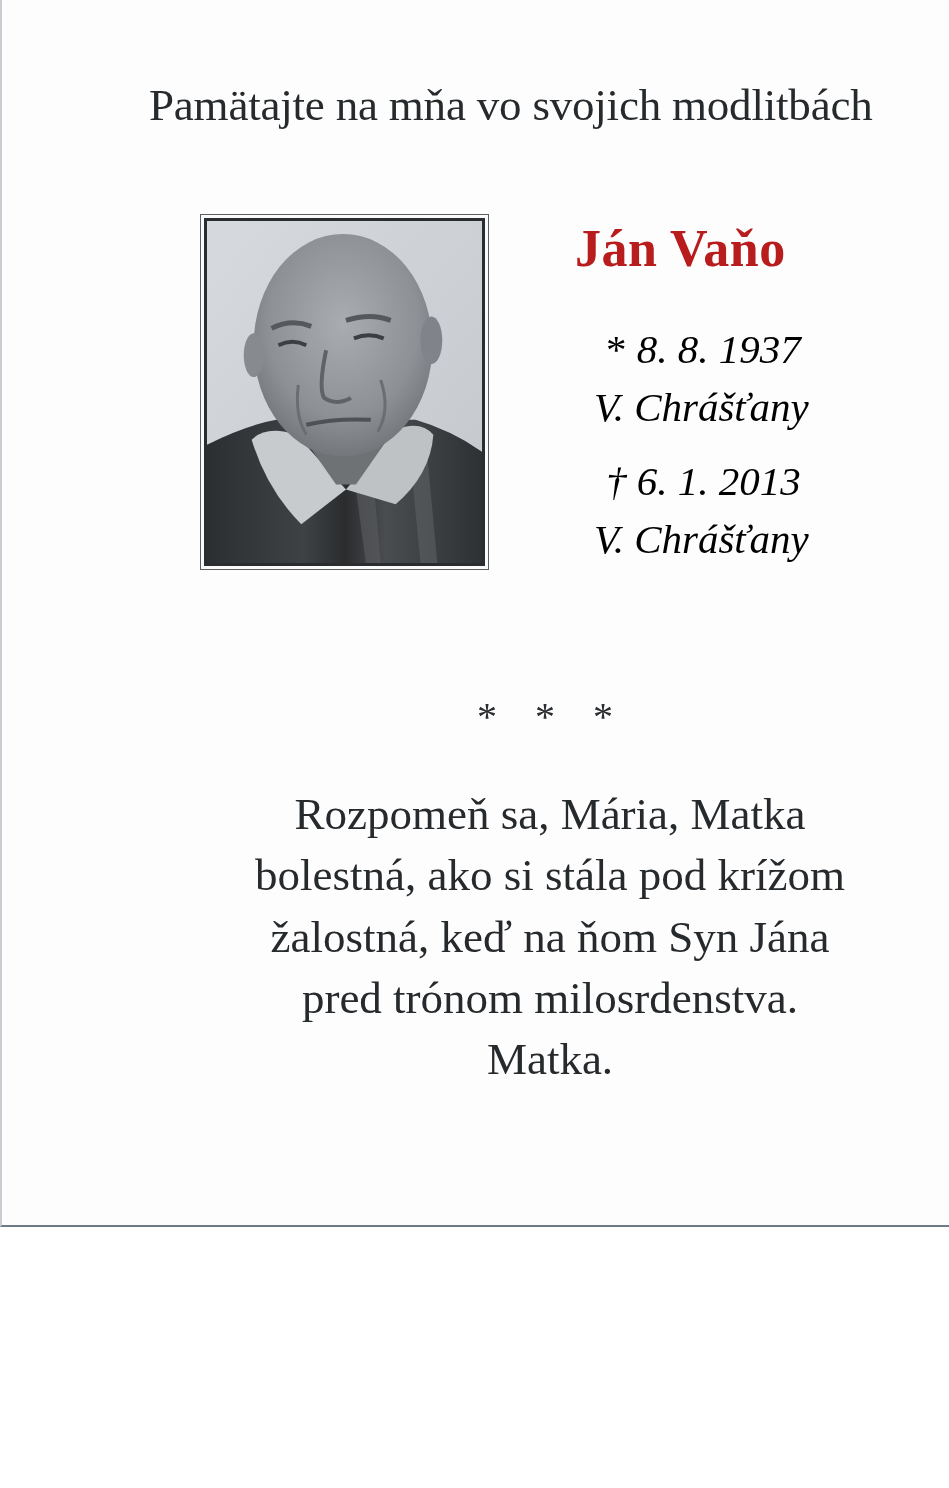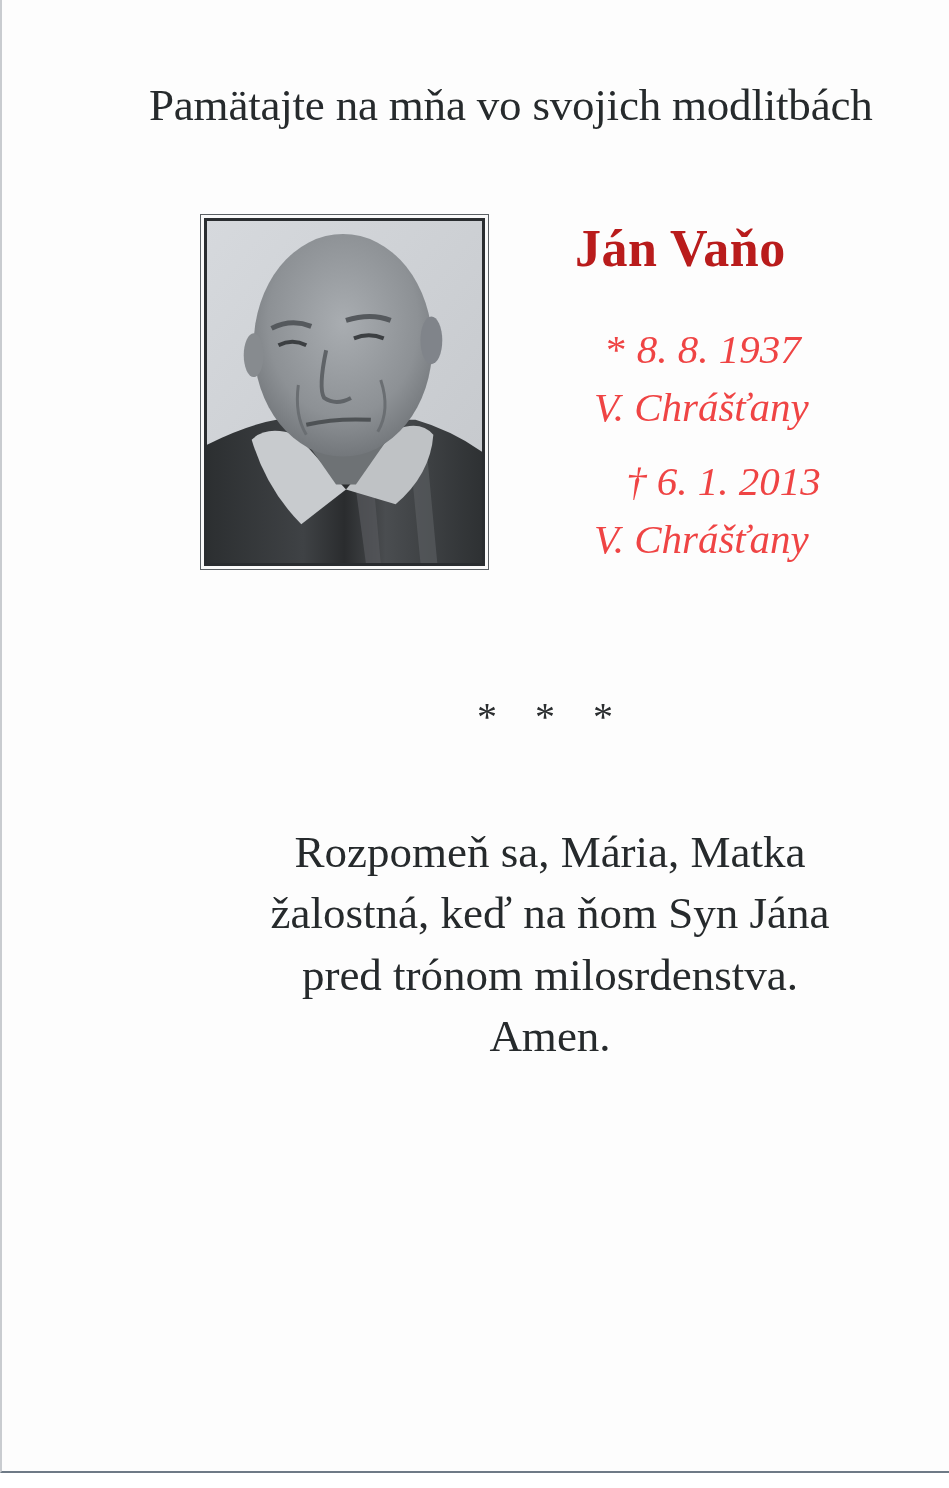--- a/index.html
+++ b/index.html
@@ -1,21 +1,21 @@
 <!DOCTYPE html>
 <html><head>
 <meta charset="utf-8">
 <style>
   html, body { margin: 0; padding: 0; }
   body {
     width: 949px; height: 1488px; background: #ffffff; position: relative; overflow: hidden;
     font-family: "Liberation Serif", "DejaVu Serif", serif; color: #262a2c;
   }
   .card {
-    position: absolute; left: 0; top: 0; width: 949px; height: 1473px;
+    position: absolute; left: 0; top: 0; width: 949px; height: 1227px;
     background: #fdfdfd;
     border-left: 2px solid #c9ccd0;
     border-bottom: 2px solid #6e7a86;
     box-sizing: border-box;
   }
   .below { position:absolute; left:0; top:1475px; width:949px; height:13px; background:#ffffff; }
   .abs { position: absolute; white-space: nowrap; }
   .header-line {
     left: 147px; top: 78px; font-size: 45px; line-height: 54px; letter-spacing: -0.2px;
   }
@@ -26,32 +26,32 @@
   .photo-inner {
     width: 100%; height: 100%; box-sizing: border-box; border: 3px solid #2a2d30; overflow: hidden;
     background: #cfd2d6;
   }
   .photo-inner svg { display:block; width:100%; height:100%; }
   .name {
     left: 573px; top: 213px; font-size: 52px; line-height: 72px; font-weight: bold; color: #b91c1c;
     letter-spacing: 0.5px;
     text-align: center;
   }
-  .detail { font-style: italic; font-size: 41px; line-height: 48px; color: #ef4444; }
+  .detail { font-style: italic; font-size: 41px; line-height: 48px; color: #000000; }
   .d1 { left: 604px; top: 325px; }
   .d2 { left: 592px; top: 383px; }
-  .d3 { left: 604px; top: 457px; margin-left: 20px; }
+  .d3 { left: 604px; top: 457px; }
   .d4 { left: 592px; top: 515px; }
   .sym { font-style: normal; }
   .stars {
     left: 0; width: 1100px; top: 693px; text-align: center; font-size: 40px; line-height: 48px;
     letter-spacing: 14px; color: #2b2e30;
   }
   .prayer {
-    position: absolute; left: 148px; top: 822px; width: 800px; text-align: center;
+    position: absolute; left: 148px; top: 784px; width: 800px; text-align: center;
     font-size: 45px; line-height: 61.3px; color: #262a2c;
   }
   .prayer div { white-space: nowrap; }
 </style>
 </head>
 <body>
 
 <div class="card">
 
   <div class="abs header-line">Pamätajte na mňa vo svojich modlitbách</div>
@@ -121,18 +121,19 @@
   <div class="abs detail d3">
     <span>†</span>
     <span>6. 1. 2013</span>
   </div>
   <div class="abs detail d4">V. Chrášťany</div>
 
   <div class="abs stars">* * *</div>
 
   <div class="prayer">
     <div>Rozpomeň sa, Mária, Matka</div>
+    <div>bolestná, ako si stála pod krížom</div>
     <div>žalostná, keď na ňom Syn Jána</div>
     <div>pred trónom milosrdenstva.</div>
-    <div>Amen.</div>
+    <div>Matka.</div>
   </div>
 </div>
 <div class="below"></div>
 
 </body></html>

